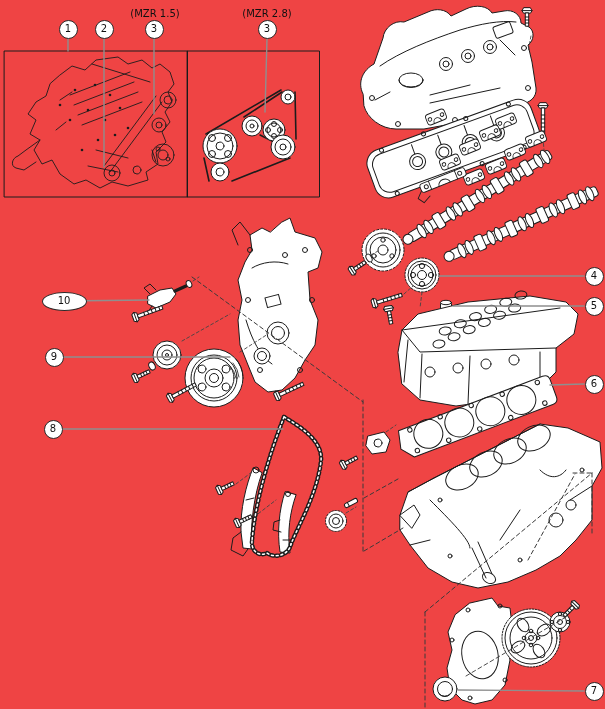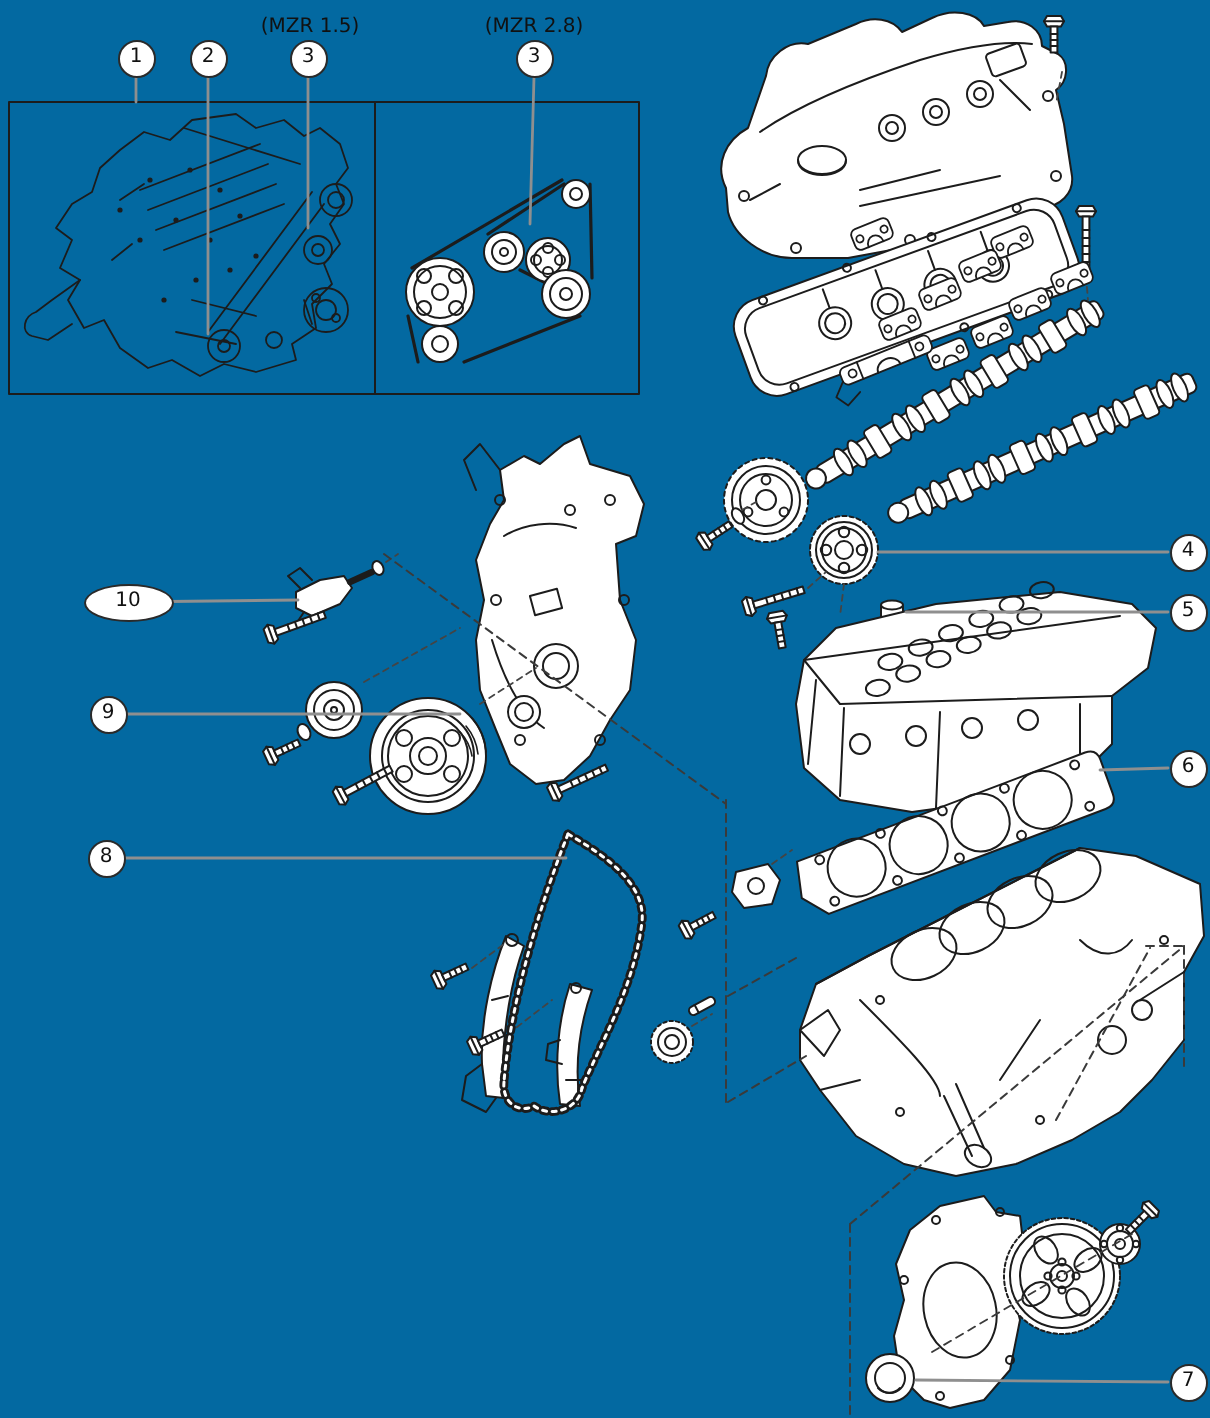--- a/index.html
+++ b/index.html
@@ -1,16 +1,16 @@
 <!DOCTYPE html>
 <html><head>
 <meta charset="utf-8">
 <style>
   html,body{margin:0;padding:0;background:#fff;}
-  #stage{position:relative;width:605px;height:709px;background:#0369a1;overflow:hidden;
+  #stage{position:relative;width:605px;height:709px;background:#ef4444;overflow:hidden;
          font-family:"DejaVu Sans",sans-serif;}
   #stage svg{position:absolute;left:0;top:0;}
   .co{position:absolute;width:19px;height:19px;border:1.3px solid #2a2a2a;border-radius:50%;
       background:#fff;display:flex;align-items:center;justify-content:center;
       font-size:10px;line-height:1;color:#111;box-sizing:border-box;}
   .co.wide{width:45px;}
   .inset-label{position:absolute;width:64px;text-align:center;font-size:10px;color:#111;
       white-space:nowrap;}
 </style>
 </head>

